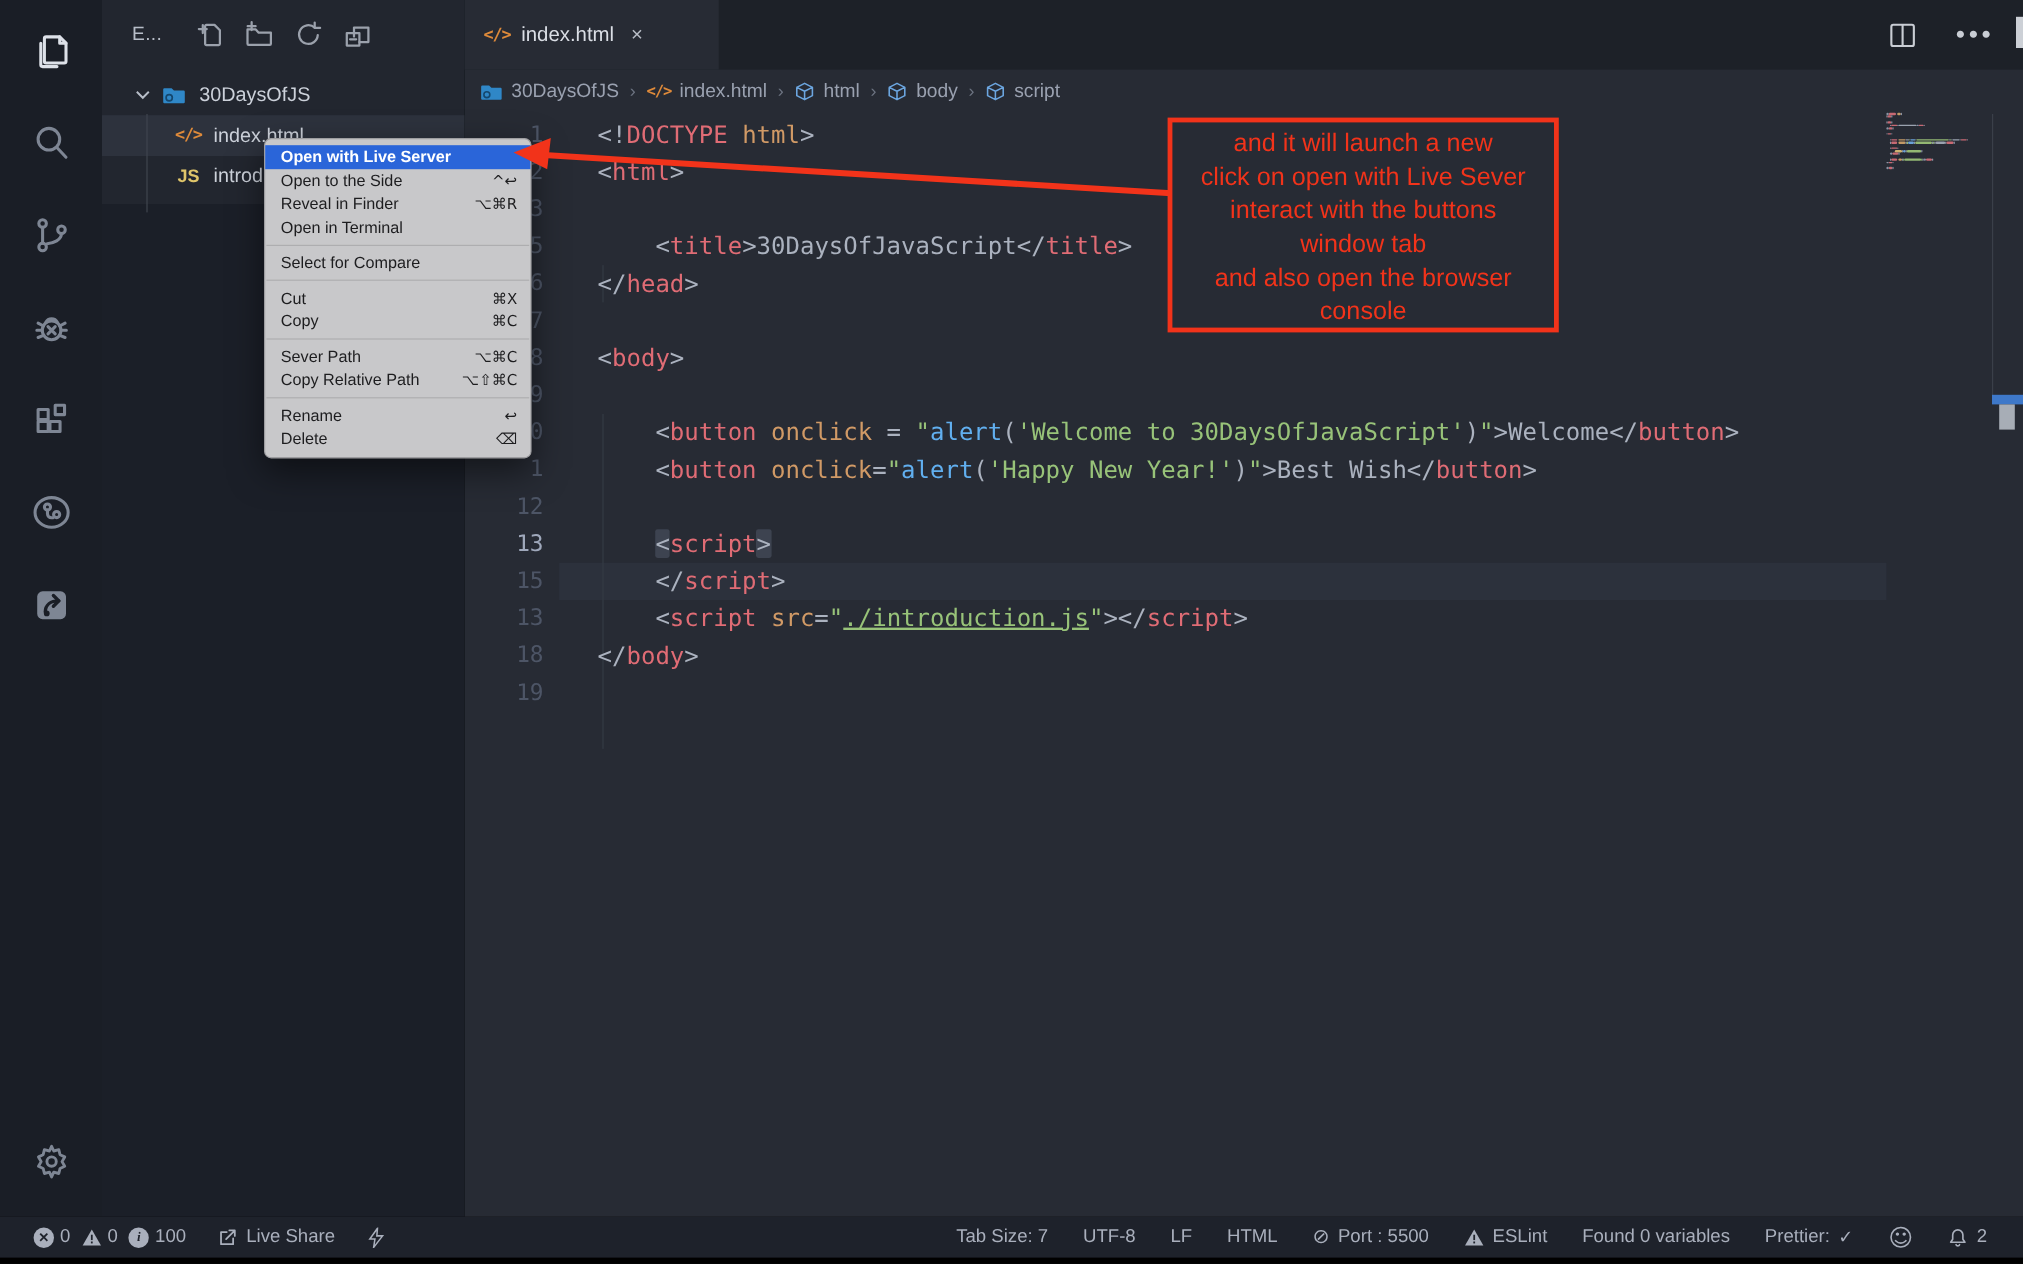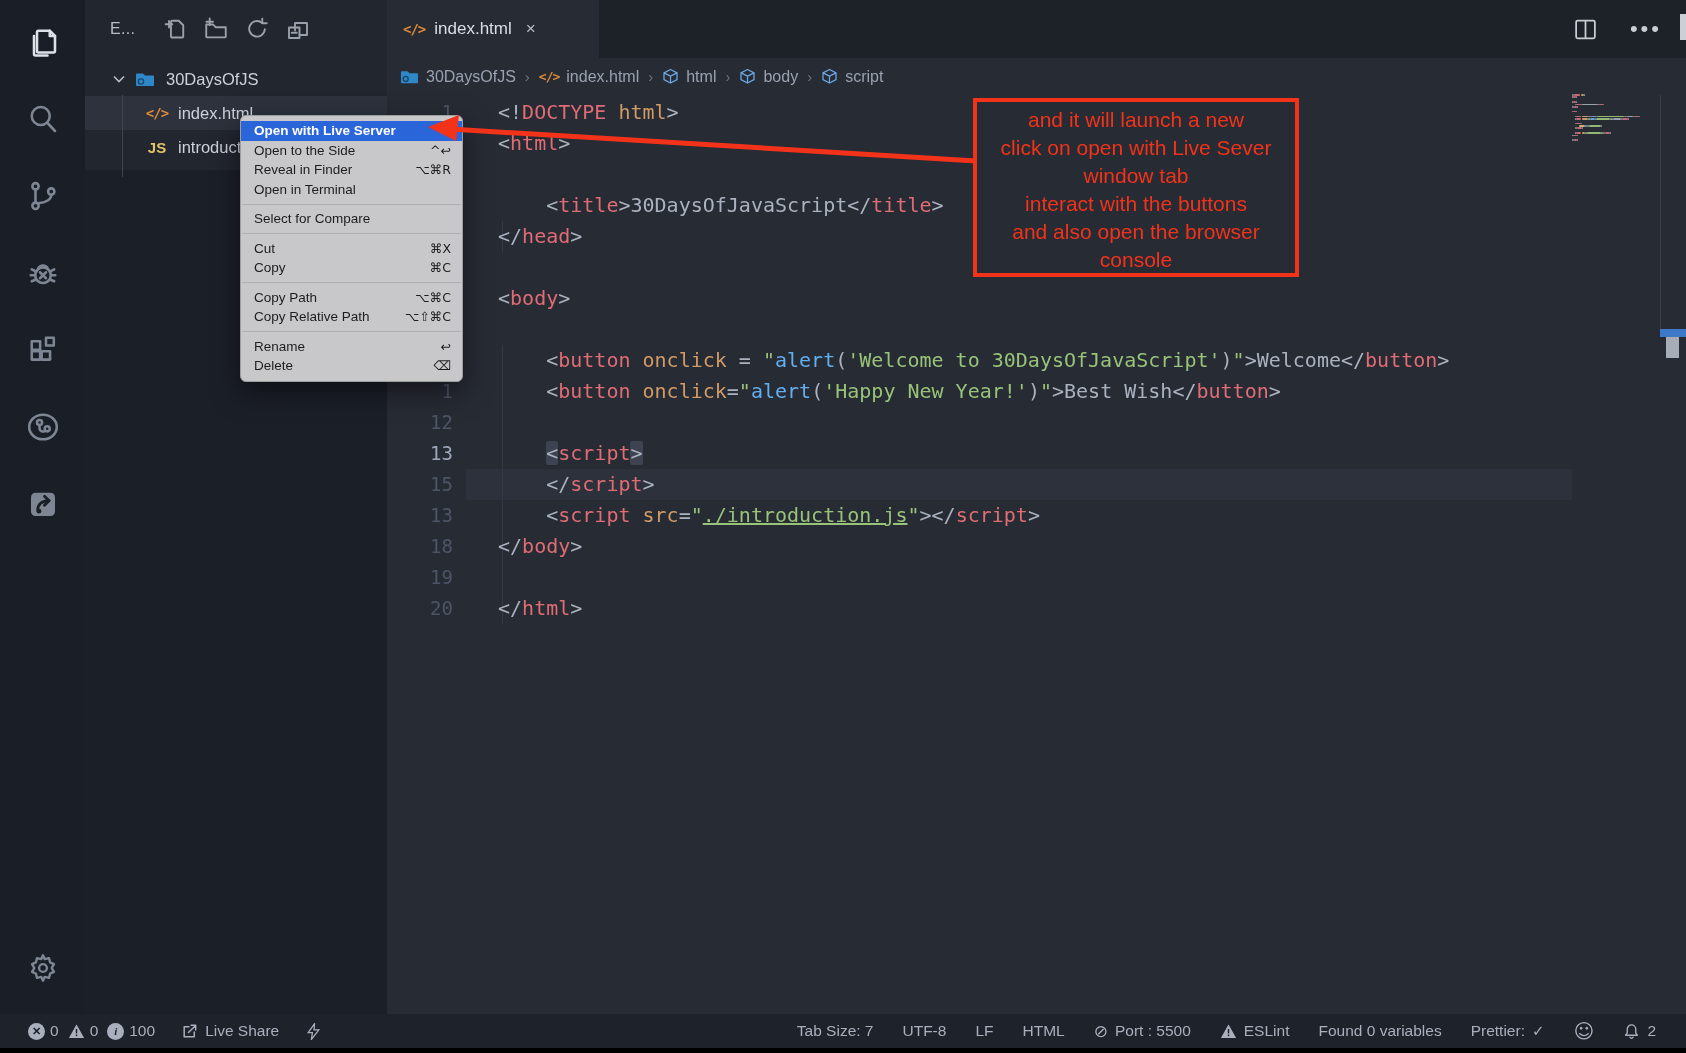--- a/index.html
+++ b/index.html
@@ -75,21 +75,21 @@
   .sb-border { position:absolute; left:1273px; top:95px; width:1px; height:240px; background:#3a3f49; }
   .sb-cursor { position:absolute; left:1273px; top:329px; width:26px; height:8px; background:#3e78c9; }
   .sb-thumb  { position:absolute; left:1279px; top:337px; width:13px; height:21px; background:#a7adb6; cursor:pointer; }
 
   
   .ann-box { position:absolute; left:973px; top:98px; width:326px; height:179px; border:4px solid #f2331a; text-align:center; padding-top:4px; z-index:40; }
   .ann-line { color:#f2331a; font-size:21px; line-height:28px; }
   .arrow-svg { position:absolute; left:0; top:0; width:1686px; height:1053px; pointer-events:none; z-index:60; }
 
   
-  .ctx-menu { position:absolute; left:240px; top:115px; width:223px; background:#c8c8ca; border-radius:6px; border:1px solid #9d9da0;
+  .ctx-menu { position:absolute; left:220px; top:115px; width:223px; background:#c8c8ca; border-radius:6px; border:1px solid #9d9da0;
               box-shadow:0 10px 28px rgba(0,0,0,.5); padding:5px 0; z-index:50; }
   .ctx-item { height:19.5px; display:flex; align-items:center; justify-content:space-between; padding:0 11px 0 13px;
               font-size:13.5px; color:#1d1d1f; cursor:pointer; }
   .ctx-item .sc { font-family:"DejaVu Sans", sans-serif; font-size:12.5px; color:#1d1d1f; }
   .ctx-item.highlighted { background:#2a65d9; color:#fff; font-weight:bold; }
   .ctx-sep { height:1px; background:#aeaeb0; margin:4.5px 1px; }
 
   
   .statusbar { position:absolute; left:0; top:1014px; width:1686px; height:34px; background:#1e222b; display:flex; align-items:center;
                color:#a9afbc; font-size:15.5px; }
@@ -230,24 +230,20 @@
           <span class="ln">13</span>
           <span class="lc"><span class="tok p">    </span><span class="tok p">&lt;</span><span class="tok t">script</span><span class="tok p"> </span><span class="tok a">src</span><span class="tok p">=</span><span class="tok s">"</span><span class="tok l">./introduction.js</span><span class="tok s">"</span><span class="tok p">&gt;</span><span class="tok p">&lt;/</span><span class="tok t">script</span><span class="tok p">&gt;</span></span>
         </div>
         <div class="code-line">
           <span class="ln">18</span>
           <span class="lc"><span class="tok p">&lt;/</span><span class="tok t">body</span><span class="tok p">&gt;</span></span>
         </div>
         <div class="code-line">
           <span class="ln">19</span>
           <span class="lc"></span>
-        </div>
-        <div class="code-line">
-          <span class="ln">20</span>
-          <span class="lc"><span class="tok p">&lt;/</span><span class="tok t">html</span><span class="tok p">&gt;</span></span>
         </div>
       </div>
 
     <div class="minimap" id="minimap">
         <div class="mm-line"><span style="width: 1.7px; background: rgb(139, 147, 163);"></span><span style="width: 5.95px; background: rgb(199, 105, 115);"></span><span style="width: 1px; background: transparent;"></span><span style="width: 3.4px; background: rgb(195, 154, 102);"></span><span style="width: 1px; background: rgb(139, 147, 163);"></span></div>
         <div class="mm-line"><span style="width: 1px; background: rgb(139, 147, 163);"></span><span style="width: 3.4px; background: rgb(199, 105, 115);"></span><span style="width: 1px; background: rgb(139, 147, 163);"></span></div>
         <div class="mm-line"></div>
         <div class="mm-line"><span style="width: 1px; background: rgb(139, 147, 163);"></span><span style="width: 3.4px; background: rgb(199, 105, 115);"></span><span style="width: 1px; background: rgb(139, 147, 163);"></span></div>
         <div class="mm-line"><span style="width: 3.4px; background: transparent;"></span><span style="width: 1px; background: rgb(139, 147, 163);"></span><span style="width: 4.25px; background: rgb(199, 105, 115);"></span><span style="width: 1px; background: rgb(139, 147, 163);"></span><span style="width: 15.3px; background: rgb(154, 162, 175);"></span><span style="width: 1.7px; background: rgb(139, 147, 163);"></span><span style="width: 4.25px; background: rgb(199, 105, 115);"></span><span style="width: 1px; background: rgb(139, 147, 163);"></span></div>
         <div class="mm-line"><span style="width: 1.7px; background: rgb(139, 147, 163);"></span><span style="width: 3.4px; background: rgb(199, 105, 115);"></span><span style="width: 1px; background: rgb(139, 147, 163);"></span></div>
@@ -387,22 +383,22 @@
     <div class="tree-row" style="top:130px">
       <span class="tree-ficon file-ind js-ficon">JS</span>
       <span class="tree-label">introduction.js</span>
     </div>
     <div class="indent-guide-tree"></div>
   </div>
 
   <div class="ann-box" id="ann-box">
       <div class="ann-line">and it will launch a new</div>
       <div class="ann-line">click on open with Live Sever</div>
+      <div class="ann-line">interact with the buttons</div>
       <div class="ann-line">window tab</div>
-      <div class="ann-line">interact with the buttons</div>
       <div class="ann-line">and also open the browser</div>
       <div class="ann-line">console</div>
     </div>
 
   <svg class="arrow-svg">
     <line x1="976" y1="161" x2="450" y2="129" stroke="#f2331a" stroke-width="5"></line>
     <polygon points="428,127 459,115 456,141" fill="#f2331a"></polygon>
   </svg>
 
   <div class="ctx-menu" id="ctx-menu">
@@ -428,21 +424,21 @@
       <div class="ctx-item">
         <span>Cut</span>
         <span class="sc">⌘X</span>
       </div>
       <div class="ctx-item">
         <span>Copy</span>
         <span class="sc">⌘C</span>
       </div>
       <div class="ctx-sep"></div>
       <div class="ctx-item">
-        <span>Copy Path</span>
+        <span>Sever Path</span>
         <span class="sc">⌥⌘C</span>
       </div>
       <div class="ctx-item">
         <span>Copy Relative Path</span>
         <span class="sc">⌥⇧⌘C</span>
       </div>
       <div class="ctx-sep"></div>
       <div class="ctx-item">
         <span>Rename</span>
         <span class="sc">↩</span>

